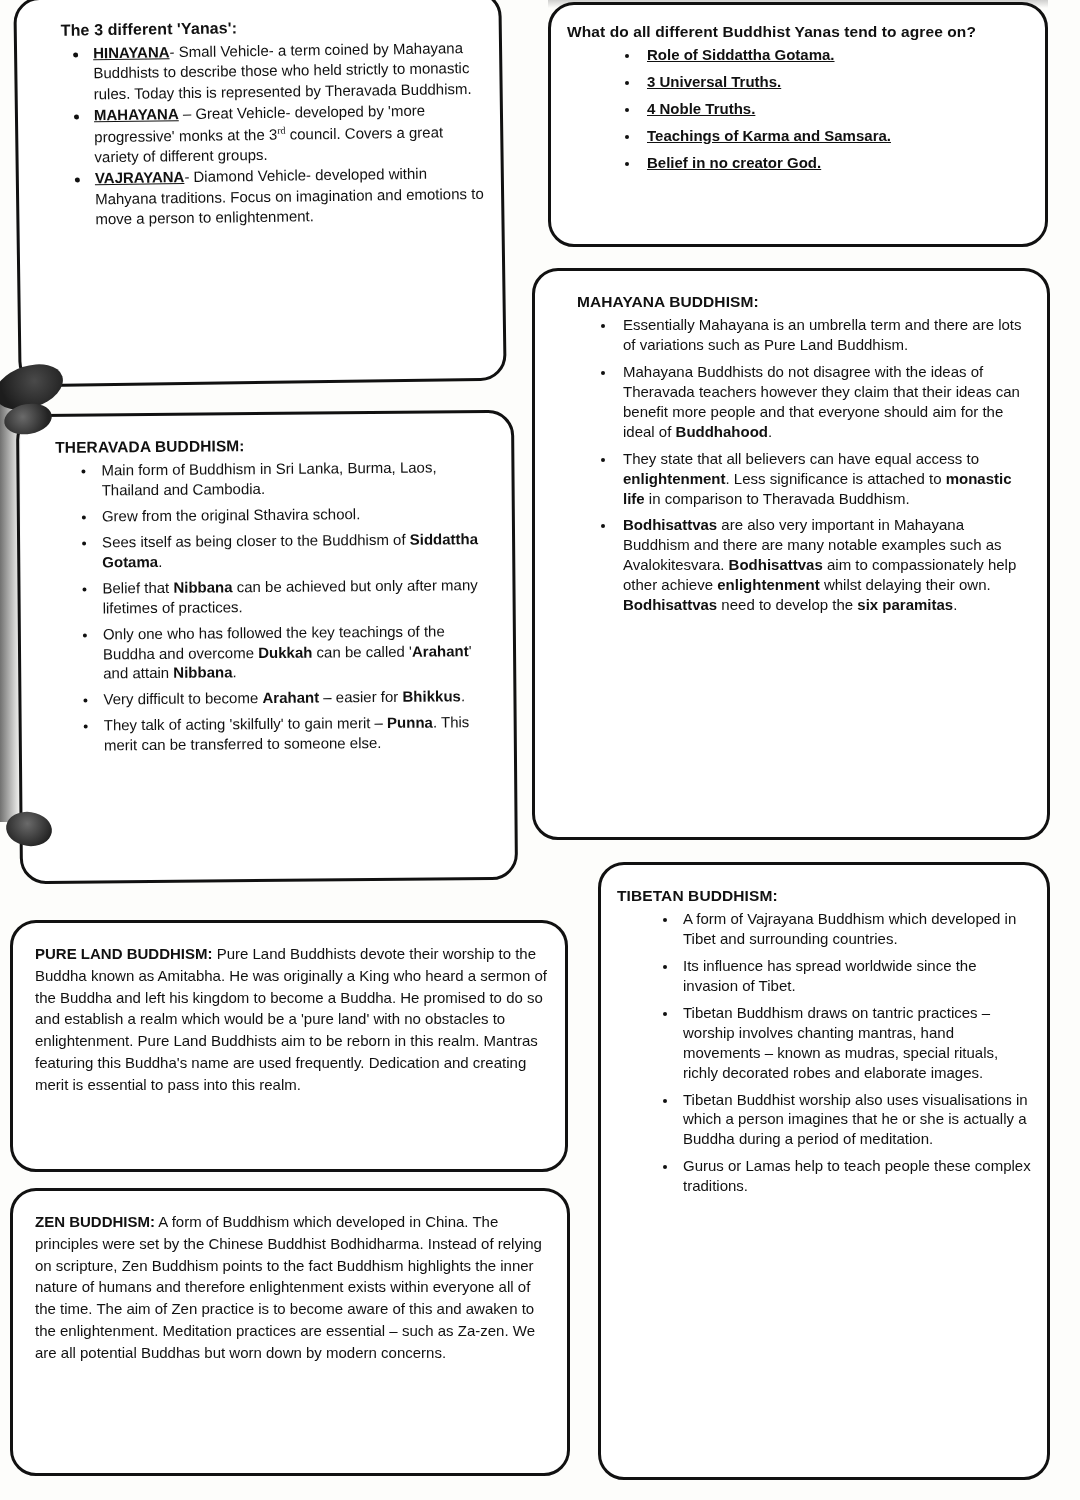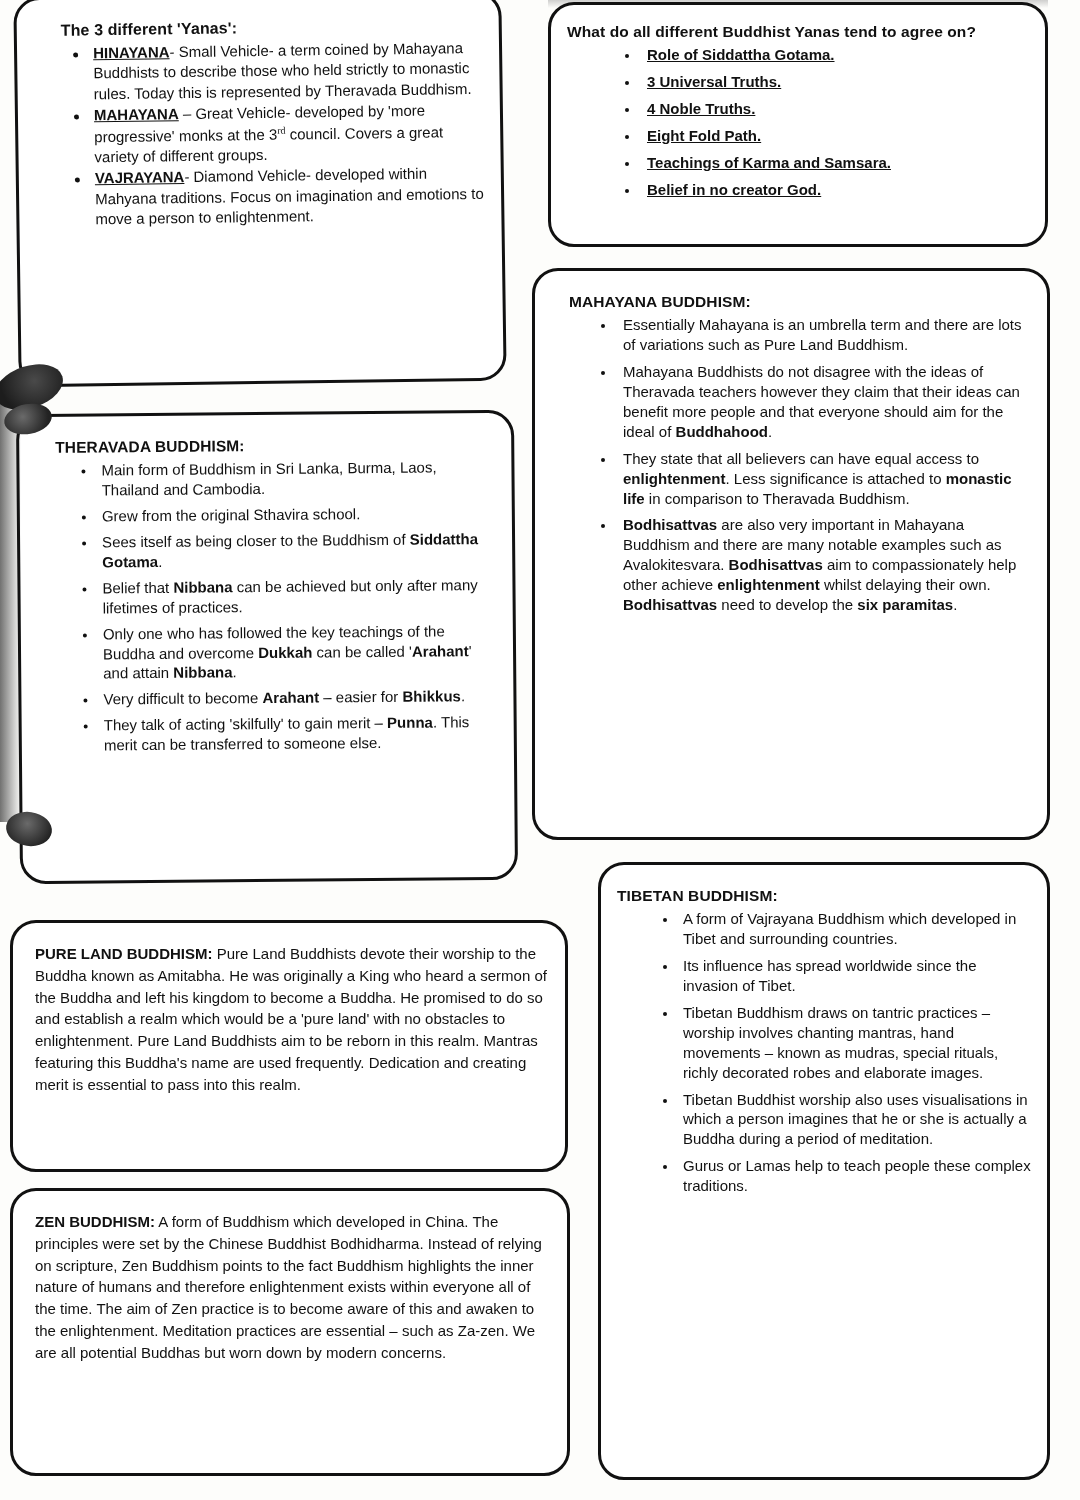--- a/index.html
+++ b/index.html
@@ -133,21 +133,21 @@
   }
   #box-theravada ul.bullets > li:before { left: 46px; top: 9px; }
 
   #box-mahayana {
     left: 532px;
     top: 268px;
     width: 518px;
     height: 572px;
     padding-top: 22px;
   }
-  #box-mahayana .box-title { margin-left: 18px; }
+  #box-mahayana .box-title { margin-left: 26px; }
   #box-mahayana ul.bullets > li {
     padding-left: 72px;
     margin-bottom: 7px;
   }
   #box-mahayana ul.bullets > li:before { left: 50px; top: 9px; }
 
   #box-pureland {
     left: 10px;
     top: 908px;
     width: 558px;
@@ -250,21 +250,20 @@
     </li>
   </ul>
 </div>
 
 <div class="box" id="box-agree">
   <div class="box-title">What do all different Buddhist Yanas tend to agree on?</div>
   <ul class="bullets">
     <li><span>Role of Siddattha Gotama.</span></li>
     <li><span>3 Universal Truths.</span></li>
     <li><span>4 Noble Truths.</span></li>
-    <li><span>Eight Fold Path.</span></li>
     <li><span>Teachings of Karma and Samsara.</span></li>
     <li><span>Belief in no creator God.</span></li>
   </ul>
 </div>
 
 <div class="box" id="box-theravada">
   <div class="box-title">THERAVADA BUDDHISM:</div>
   <ul class="bullets">
     <li>Main form of Buddhism in Sri Lanka, Burma, Laos, Thailand and Cambodia.</li>
     <li>Grew from the original Sthavira school.</li>

